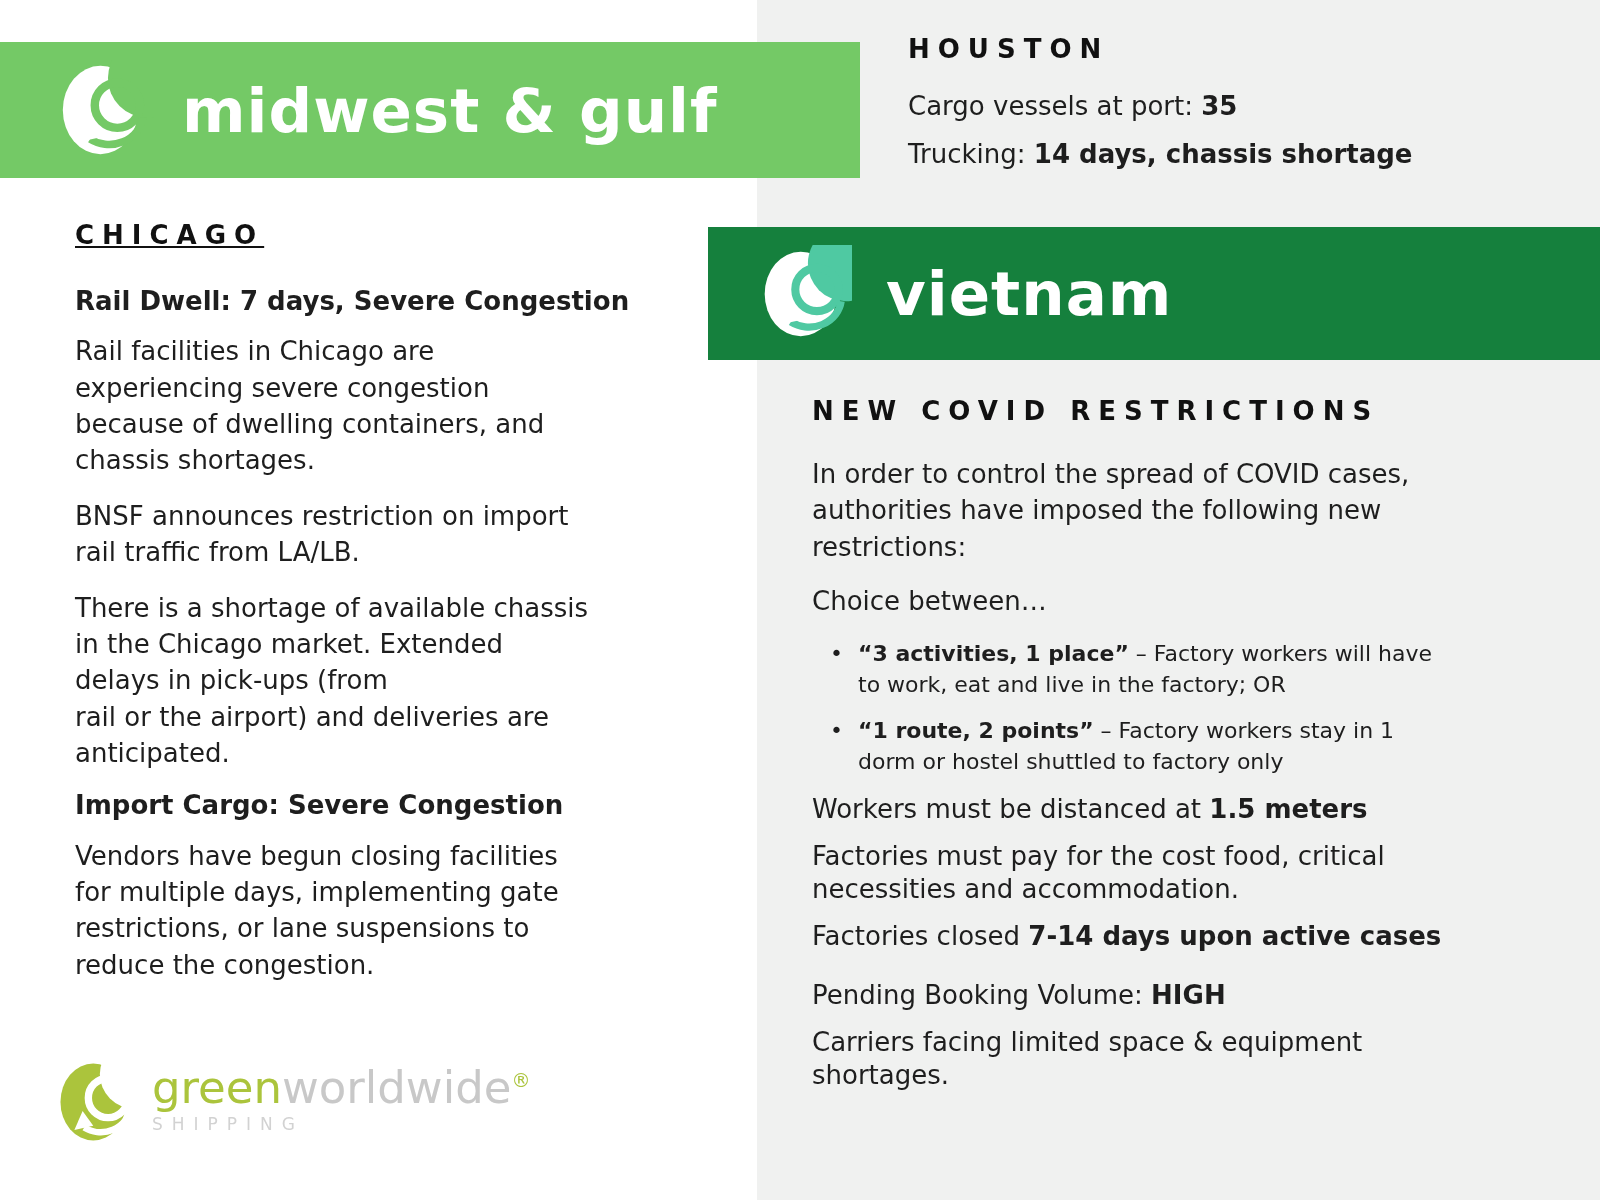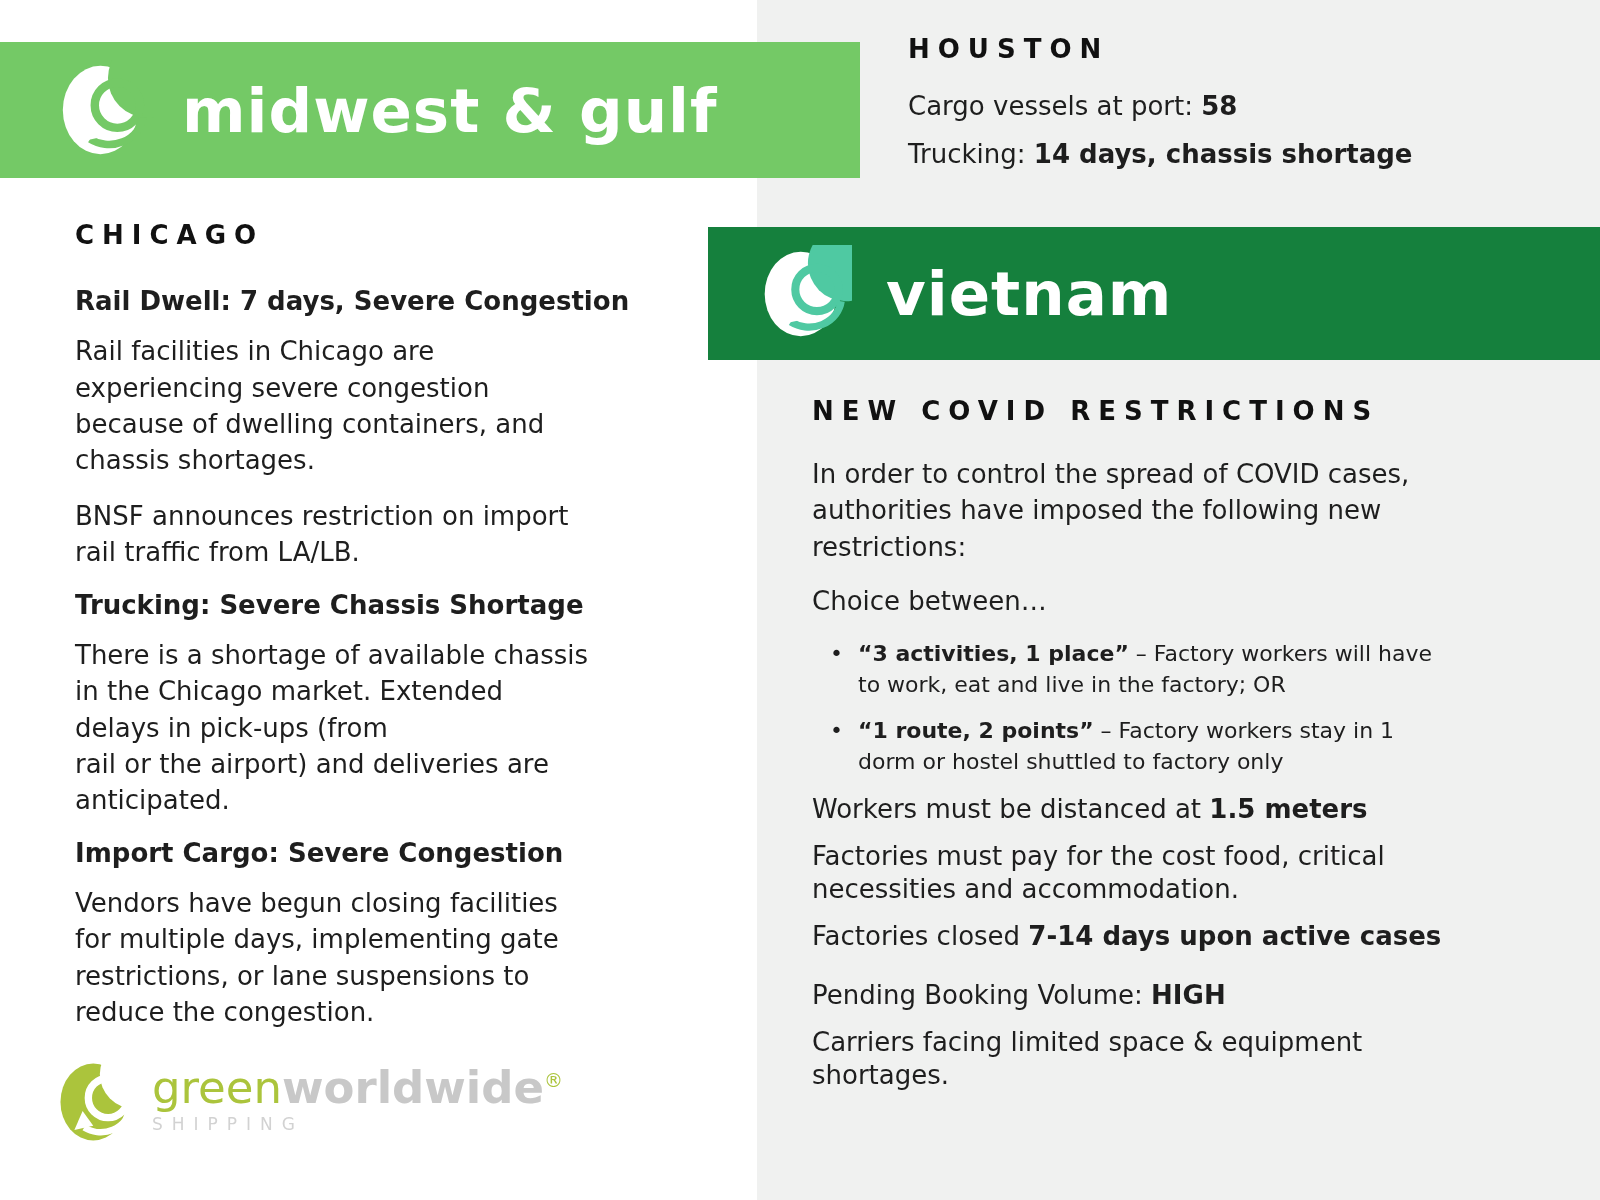--- a/index.html
+++ b/index.html
@@ -66,21 +66,21 @@
     margin-bottom: 15px;
     white-space: pre-line;
   }
   .stat-line b { font-weight: 700; }
   
   .chicago {
     position: absolute;
     left: 75px; top: 220px;
     width: 650px;
   }
-  .chicago .kicker { margin-bottom: 36px; }
+  .chicago .kicker { margin-bottom: 36px; text-decoration: underline; }
   .sub-title {
     font-size: 26px;
     font-weight: 700;
     line-height: 1.2;
     margin-bottom: 16px;
   }
   .para {
     font-size: 26px;
     line-height: 1.4;
     margin-bottom: 19px;
@@ -117,21 +117,21 @@
     align-items: flex-start;
   }
   .footer-logo .logo-icon { width: 82px; height: 84px; }
   .footer-logo-text { margin-left: 12px; }
   .footer-logo-line1 {
     font-size: 45px;
     line-height: 1.25;
     white-space: nowrap;
   }
   .logo-green-part { color: #abc43c; }
-  .logo-worldwide-part { color: #c8c8c8; font-weight: 700; }
+  .logo-worldwide-part { color: #c8c8c8; font-weight: 400; }
   .logo-reg {
     color: #abc43c;
     font-size: 19px;
     vertical-align: super;
   }
   .footer-logo-line2 {
     color: #d2d2d2;
     font-size: 17px;
     letter-spacing: 9px;
     padding-right: 30px;
@@ -151,21 +151,21 @@
       <circle cx="93" cy="16" r="42" fill="#74c966"></circle>
       <circle cx="61" cy="45" r="24" fill="none" stroke="#74c966" stroke-width="9"></circle>
       <path d="M88,58 A36,33 0 0 1 32,81" fill="none" stroke="#74c966" stroke-width="8"></path>
       <polygon points="20,84 43,79 30,61" fill="#ffffff"></polygon>
     </svg>
     <span class="banner-label">midwest &amp; gulf</span>
   </div>
 
   <div class="houston">
     <div class="kicker">HOUSTON</div>
-    <div class="stat-line"><span>Cargo vessels at port: </span><b>58</b></div>
+    <div class="stat-line"><span>Cargo vessels at port: </span><b>35</b></div>
     <div class="stat-line"><span>Trucking: </span><b>14 days, chassis shortage</b></div>
   </div>
 
   <div class="banner banner-vietnam">
     <svg class="logo-icon" viewBox="0 0 100 100" aria-hidden="true">
       <ellipse cx="43" cy="50" rx="40" ry="47" fill="#ffffff"></ellipse>
       <circle cx="93" cy="16" r="42" fill="#4fc9a2"></circle>
       <circle cx="61" cy="45" r="24" fill="none" stroke="#4fc9a2" stroke-width="9"></circle>
       <path d="M88,58 A36,33 0 0 1 32,81" fill="none" stroke="#4fc9a2" stroke-width="8"></path>
       <polygon points="20,84 43,79 30,61" fill="#ffffff"></polygon>
@@ -175,21 +175,20 @@
 
   <div class="chicago">
     <div class="kicker">CHICAGO</div>
     <div class="sub-title">Rail Dwell: 7 days, Severe Congestion</div>
     <div class="para">Rail facilities in Chicago are
 experiencing severe congestion
 because of dwelling containers, and
 chassis shortages.</div>
     <div class="para">BNSF announces restriction on import
 rail traffic from LA/LB.</div>
-    <div class="sub-title">Trucking: Severe Chassis Shortage</div>
     <div class="para">There is a shortage of available chassis
 in the Chicago market. Extended
 delays in pick-ups (from
 rail or the airport) and deliveries are
 anticipated.</div>
     <div class="sub-title">Import Cargo: Severe Congestion</div>
     <div class="para">Vendors have begun closing facilities
 for multiple days, implementing gate
 restrictions, or lane suspensions to
 reduce the congestion.</div>

